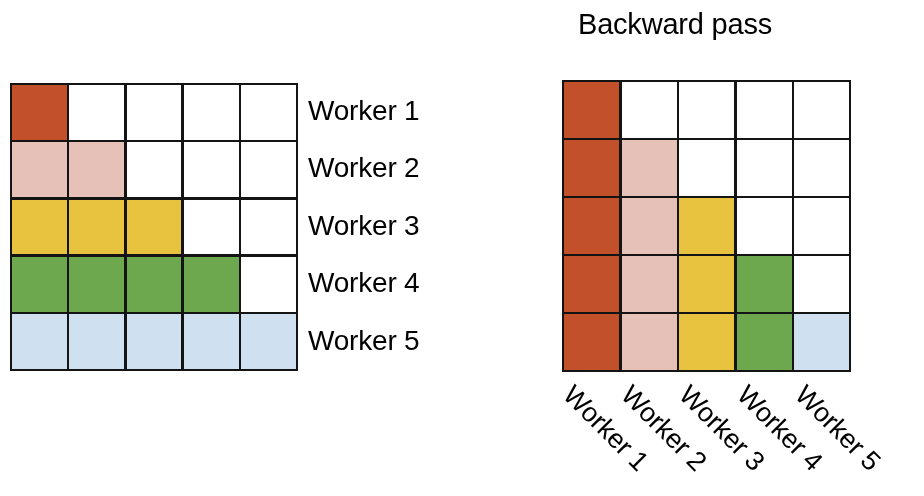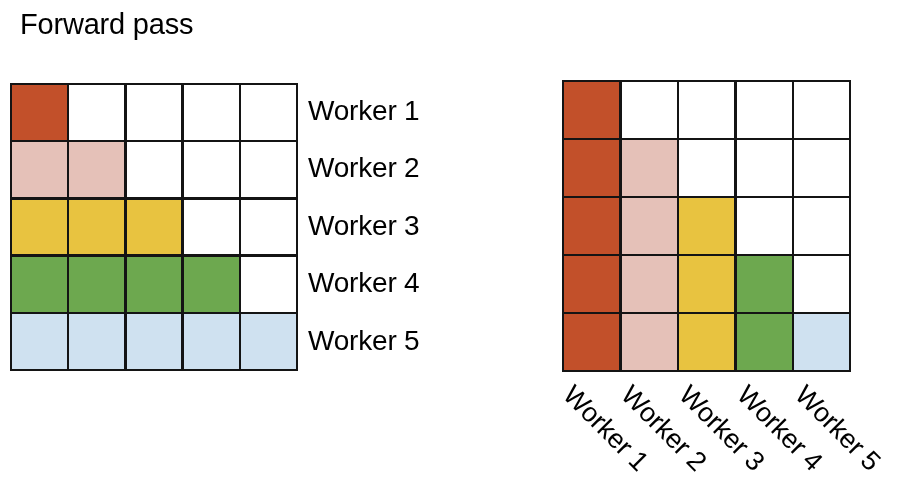--- a/index.html
+++ b/index.html
@@ -76,21 +76,20 @@
     letter-spacing: -0.2px;
     transform-origin: 0 0;
     transform: rotate(45deg);
   }
 </style>
 </head>
 <body>
 
 <div id="canvas">
 
-  <div class="panel-title" id="title-forward">Forward pass</div>
 
   <div class="grid" id="grid-forward">
       <div class="cell" style="background: rgb(194, 80, 42);"></div>
       <div class="cell" style="background: rgb(255, 255, 255);"></div>
       <div class="cell" style="background: rgb(255, 255, 255);"></div>
       <div class="cell" style="background: rgb(255, 255, 255);"></div>
       <div class="cell" style="background: rgb(255, 255, 255);"></div>
       <div class="cell" style="background: rgb(229, 193, 184);"></div>
       <div class="cell" style="background: rgb(229, 193, 184);"></div>
       <div class="cell" style="background: rgb(255, 255, 255);"></div>
@@ -114,20 +113,21 @@
     </div>
 
   <div id="forward-row-labels">
       <div class="row-label" style="top: 97px;">Worker 1</div>
       <div class="row-label" style="top: 154.4px;">Worker 2</div>
       <div class="row-label" style="top: 211.8px;">Worker 3</div>
       <div class="row-label" style="top: 269.2px;">Worker 4</div>
       <div class="row-label" style="top: 326.6px;">Worker 5</div>
     </div>
 
+  <div class="panel-title" id="title-backward">Backward pass</div>
 
   <div class="grid" id="grid-backward">
       <div class="cell" style="background: rgb(194, 80, 42);"></div>
       <div class="cell" style="background: rgb(255, 255, 255);"></div>
       <div class="cell" style="background: rgb(255, 255, 255);"></div>
       <div class="cell" style="background: rgb(255, 255, 255);"></div>
       <div class="cell" style="background: rgb(255, 255, 255);"></div>
       <div class="cell" style="background: rgb(194, 80, 42);"></div>
       <div class="cell" style="background: rgb(229, 193, 184);"></div>
       <div class="cell" style="background: rgb(255, 255, 255);"></div>

